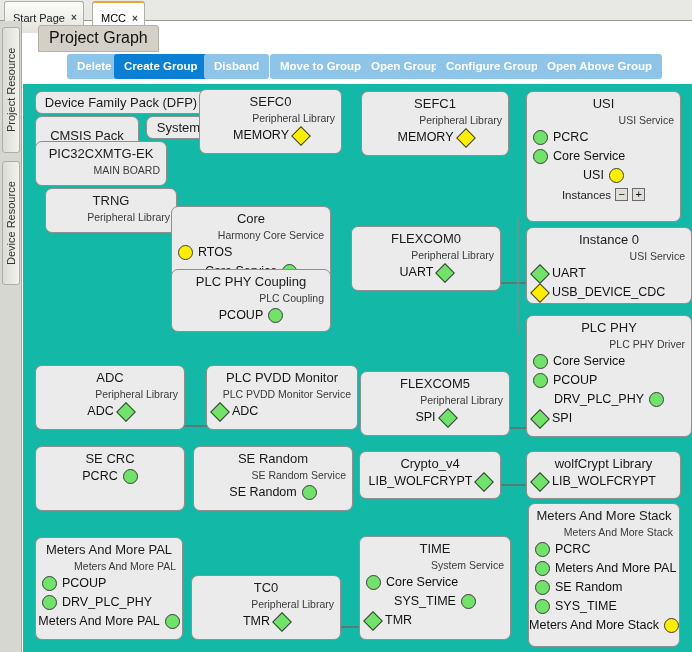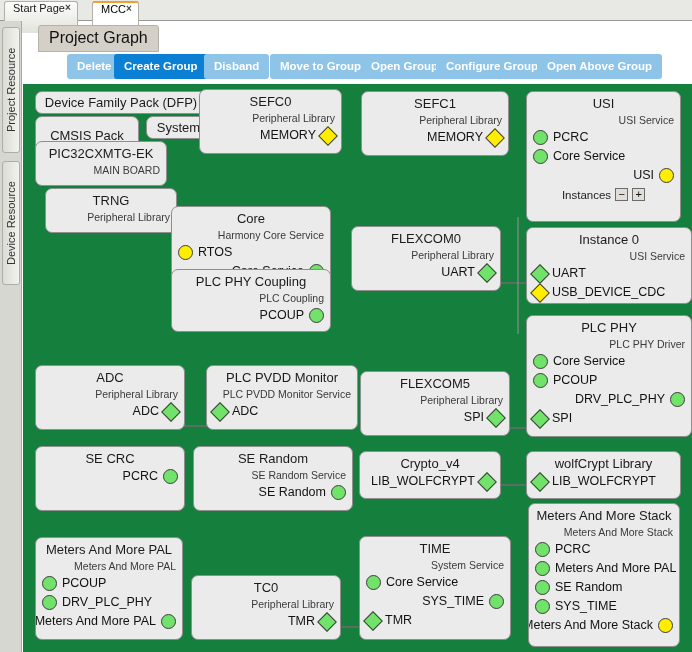--- a/index.html
+++ b/index.html
@@ -14,21 +14,21 @@
   .tabbar{
     position:absolute;left:0;top:0;width:692px;height:21px;
     background:#e8e8e4;
     border-bottom:1px solid #9a9a94;
     box-sizing:border-box;
   }
   .tab{
     position:absolute;top:1px;height:32px;box-sizing:border-box;
     border:1px solid #b0b0a8;border-bottom:none;
     border-radius:3px 3px 0 0;
-    display:flex;align-items:flex-start;
+    display:flex;align-items:center;gap:6px;
     padding:0 6px 0 8px;
     font-size:11px;color:#1a1a1a;
     background:linear-gradient(#fcfcfa,#e3e3dd);
   }
   .tab.active{
     background:#ffffff;border-top:2px solid #f0a030;
     color:#000;
   }
   .tab .x{font-size:10px;font-weight:bold;color:#444;cursor:pointer;}
   #tab-start{left:4px;}
@@ -71,42 +71,42 @@
     font-size:11.5px;font-weight:bold;
     padding:0 10px;cursor:pointer;line-height:25px;
     white-space:nowrap;
     margin-left:34px;
   }
   .tbtn.primary{background:#0a7fd4;}
 
   
   .canvas{
     position:absolute;left:23px;top:84px;width:669px;height:568px;
-    background:#15803d;overflow:hidden;
+    background:#14b8a6;overflow:hidden;
   }
   .wires{position:absolute;left:0;top:0;width:669px;height:568px;}
 
   .node{
     position:absolute;box-sizing:border-box;
     background:#ebebeb;
     border:1px solid #8f8f8f;
     border-radius:7px;
     padding:3px 6px 4px 6px;
   }
   .node .title{
     text-align:center;font-size:13px;color:#1b1b1b;line-height:17px;
     white-space:nowrap;
   }
   .node .sub{
     text-align:right;font-size:10.5px;color:#3a3a3a;line-height:16px;
     white-space:nowrap;
   }
   .row{display:flex;align-items:center;gap:5px;line-height:19px;
        font-size:12.5px;color:#121212;white-space:nowrap;}
-  .row.right{justify-content:flex-end;}
+  .row.right{justify-content:center;}
   .row.left{justify-content:flex-start;}
 
   .dot{width:13px;height:13px;border-radius:50%;
        border:1px solid #3d3d3d;flex:none;}
   .dot.green{background:#72e36a;}
   .dot.yellow{background:#ffee00;}
   .dia{width:12px;height:12px;border:1px solid #3d3d3d;
        transform:rotate(45deg);flex:none;}
   .dia.green{background:#72e36a;}
   .dia.yellow{background:#ffee00;}

